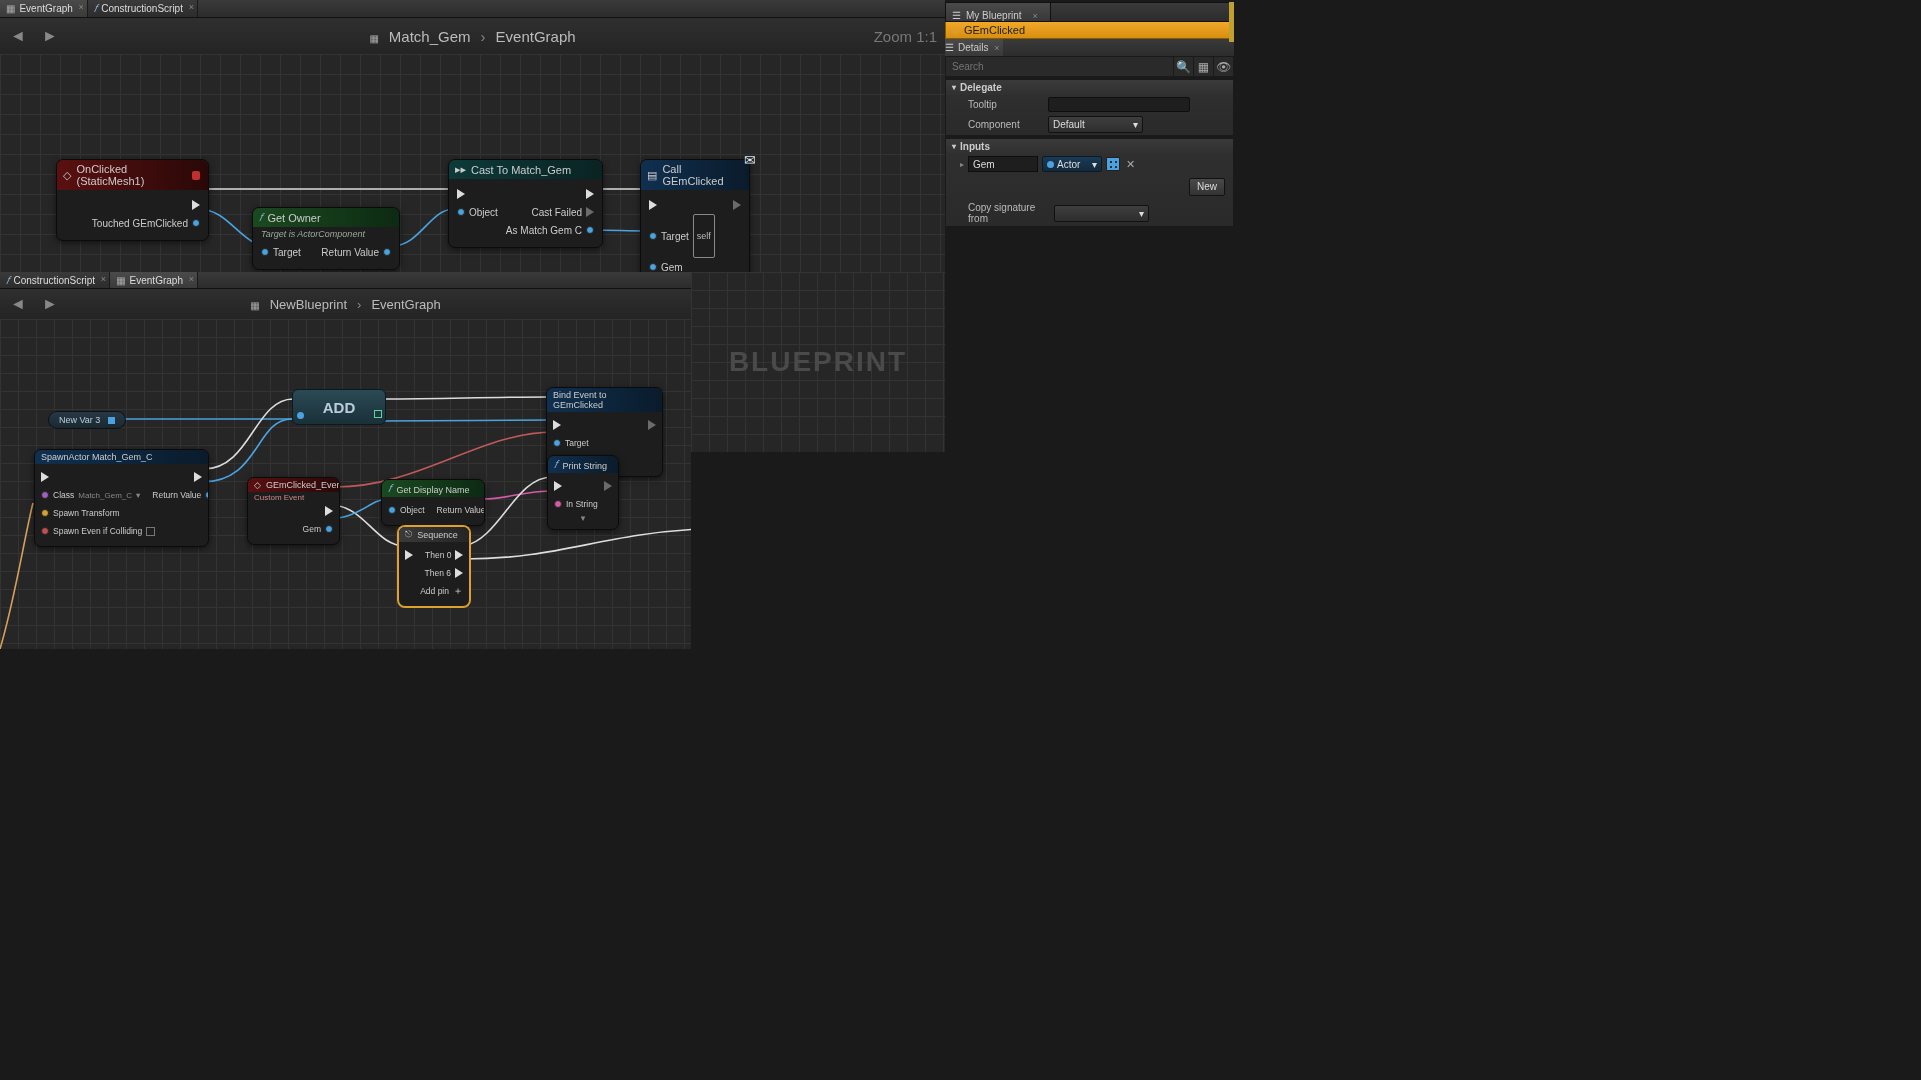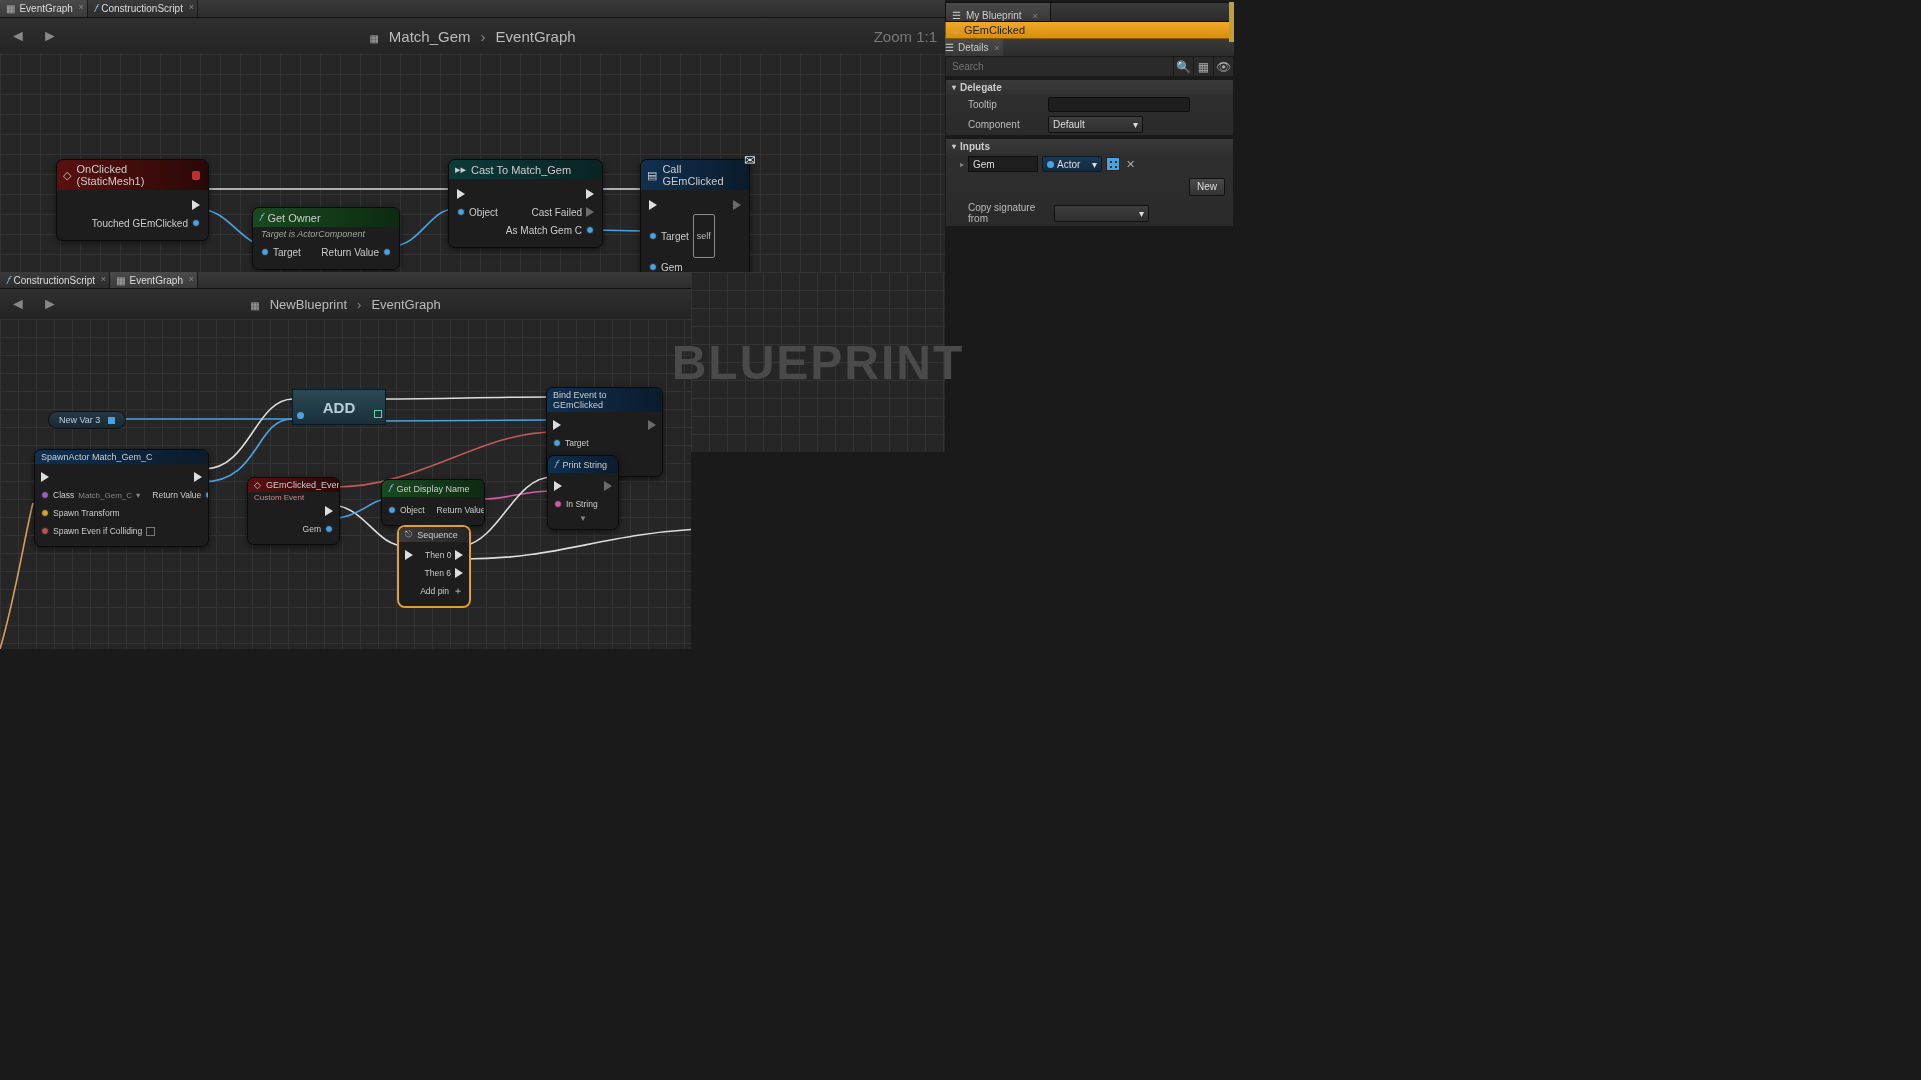--- a/index.html
+++ b/index.html
@@ -58,31 +58,31 @@
 .graph-area2 { position:absolute; left:0; top:47px; right:0; bottom:0; background:
   linear-gradient(#333 1px, transparent 1px) 0 0/18px 18px,
   linear-gradient(90deg,#333 1px, transparent 1px) 0 0/18px 18px,
   #262627; overflow:hidden; }
 
 
 .watermark-panel { position:absolute; left:691px; top:272px; width:254px; height:180px; background:
   linear-gradient(#333 1px, transparent 1px) 0 0/18px 18px,
   linear-gradient(90deg,#333 1px, transparent 1px) 0 0/18px 18px,
   #262627; display:flex; align-items:center; justify-content:center; }
-.watermark-panel span { font-size:48px; font-weight:700; letter-spacing:2px; color:#4a4a4a; }
-
-
-.add-node { position:absolute; border-radius:0; background:linear-gradient(#2a4a55,#1a3038); border:1px solid #0a1a20; display:flex; align-items:center; justify-content:center; color:#bcd; font-size:15px; font-weight:700; }
+.watermark-panel span { font-size:28px; font-weight:700; letter-spacing:2px; color:#4a4a4a; }
+
+
+.add-node { position:absolute; border-radius:6px; background:linear-gradient(#2a4a55,#1a3038); border:1px solid #0a1a20; display:flex; align-items:center; justify-content:center; color:#bcd; font-size:15px; font-weight:700; }
 .add-node .exec-in, .add-node .exec-out { position:absolute; }
 .add-node .exec-in  { left:3px;  top:5px;  }
 .add-node .exec-out { right:3px; top:5px;  }
 .add-node .arr-out  { position:absolute; right:3px; bottom:6px; width:8px; height:8px; border:1px solid #5ad6a0; }
 
 
-.node.sm .node-head { font-size:9px; padding:2px 6px; }
+.node.sm .node-head { font-size:9px; padding:2px 6px;align-items:flex-end; }
 .node.sm .node-body { font-size:8.5px; padding:4px 6px 6px; }
 .node.sel { border-color:#e0a030; box-shadow:0 0 0 1px #e0a030; }
 
 
 .var-pill { position:absolute; border-radius:9px; background:linear-gradient(#273845,#1a2830); border:1px solid #0b1318; padding:3px 10px; font-size:9px; color:#bcd; display:flex; align-items:center; gap:8px; }
 
 
 .right-col { position:absolute; left:945px; top:2px; width:289px; }
 .r-tab-strip { height:20px; background:linear-gradient(#3a3a3a,#2c2c2c); display:flex; align-items:stretch; border:1px solid #111; }
 .r-tab { padding:0 12px 0 6px; display:flex; align-items:center; gap:5px; font-size:10px; border-right:1px solid #111; }

